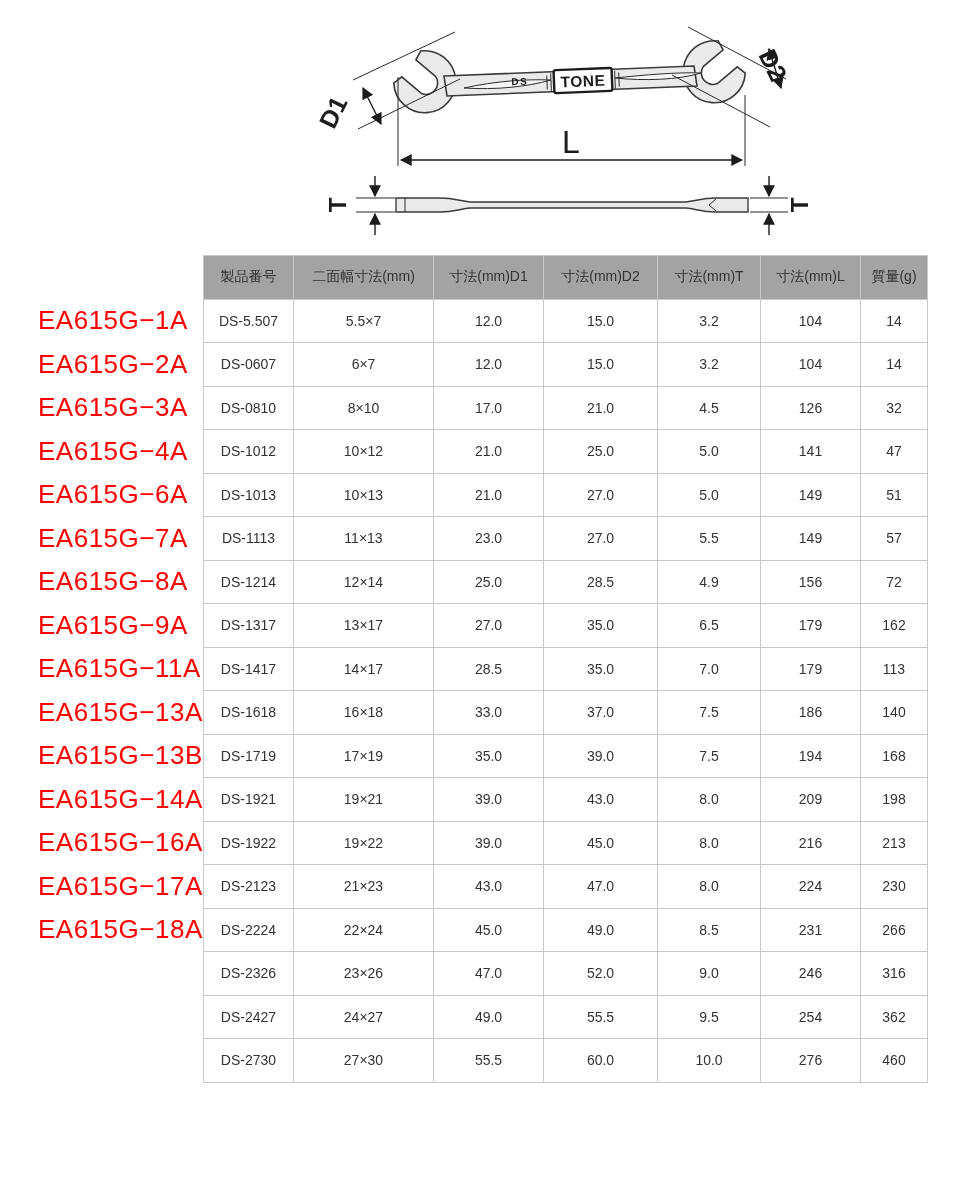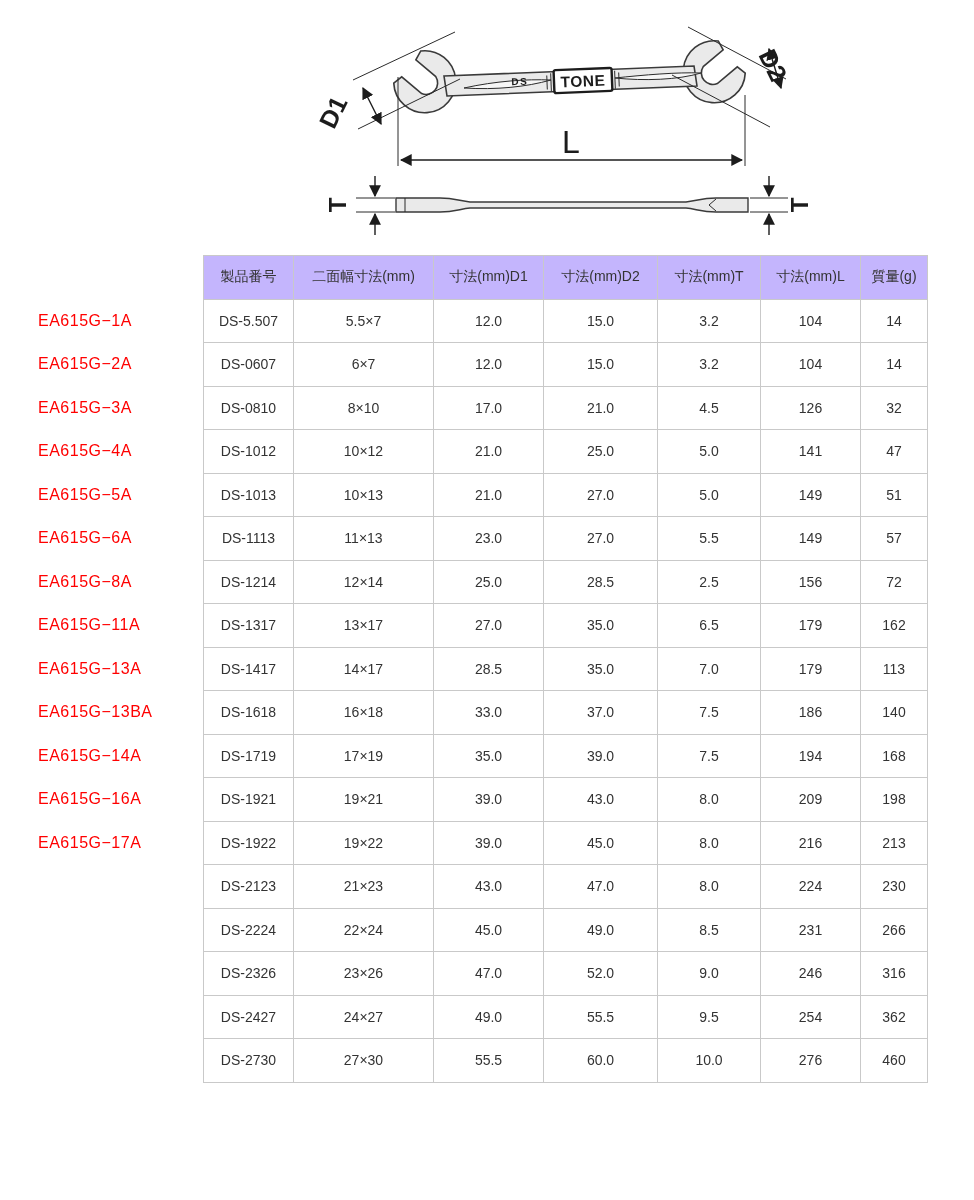--- a/index.html
+++ b/index.html
@@ -6,26 +6,26 @@
   .page{position:relative;width:974px;height:1200px;background:#fff;
         font-family:"Liberation Sans","DejaVu Sans",sans-serif;overflow:hidden;}
 
   
   .diagram{position:absolute;left:268px;top:2px;width:550px;height:242px;}
 
   
   .content{position:absolute;left:38px;top:255px;display:flex;align-items:flex-start;}
   .codes{width:165px;padding-top:44px;box-sizing:border-box;}
   .code{height:43.5px;display:flex;align-items:center;color:#ff0000;
-        font-size:16px;letter-spacing:.5px;white-space:nowrap;}
+        font-size:26px;letter-spacing:.5px;white-space:nowrap;}
   table.spec{border-collapse:collapse;table-layout:fixed;width:724px;}
   .spec th,.spec td{border:1px solid #c9c9c9;text-align:center;vertical-align:middle;
         font-size:14px;color:#333;padding:0;height:42.5px;font-weight:400;
         font-family:"Liberation Sans","DejaVu Sans",sans-serif;}
-  .spec thead th{background:#c4b5fd;}
+  .spec thead th{background:#a3a3a3;}
   .spec tbody td{background:#ffffff;}
 
   
   .oline{fill:#eaeaea;stroke:#3a3a3a;stroke-width:1.6;}
   .thin{stroke:#2b2b2b;stroke-width:1;fill:none;}
   .dim{stroke:#1c1c1c;stroke-width:1.4;fill:none;}
   .dimtext{fill:#1c1c1c;font-family:"Liberation Sans","DejaVu Sans",sans-serif;}
 </style>
 </head>
 <body>
@@ -114,29 +114,31 @@
     </svg>
   </div>
 
   <div class="content">
 
     <div class="codes">
         <div class="code">EA615G−1A</div>
         <div class="code">EA615G−2A</div>
         <div class="code">EA615G−3A</div>
         <div class="code">EA615G−4A</div>
-        <div class="code">EA615G−5A</div>
         <div class="code">EA615G−6A</div>
+        <div class="code">EA615G−7A</div>
         <div class="code">EA615G−8A</div>
+        <div class="code">EA615G−9A</div>
         <div class="code">EA615G−11A</div>
         <div class="code">EA615G−13A</div>
         <div class="code">EA615G−13BA</div>
         <div class="code">EA615G−14A</div>
         <div class="code">EA615G−16A</div>
         <div class="code">EA615G−17A</div>
+        <div class="code">EA615G−18A</div>
       </div>
 
     <table class="spec">
       <colgroup>
         <col style="width:90px">
           <col style="width:140px">
           <col style="width:110px">
         <col style="width:114px">
           <col style="width:103px">
           <col style="width:100px">
@@ -206,21 +208,21 @@
             <td>27.0</td>
             <td>5.5</td>
             <td>149</td>
             <td>57</td>
           </tr>
           <tr>
             <td>DS-1214</td>
             <td>12×14</td>
             <td>25.0</td>
             <td>28.5</td>
-            <td>2.5</td>
+            <td>4.9</td>
             <td>156</td>
             <td>72</td>
           </tr>
           <tr>
             <td>DS-1317</td>
             <td>13×17</td>
             <td>27.0</td>
             <td>35.0</td>
             <td>6.5</td>
             <td>179</td>

